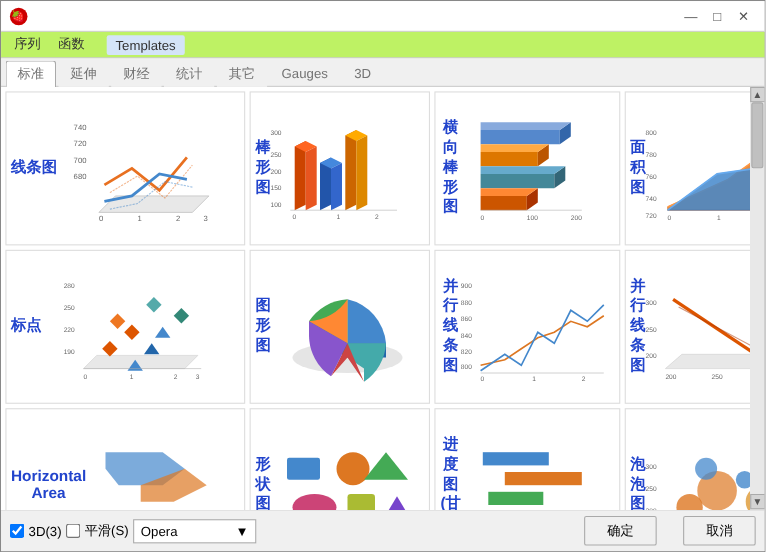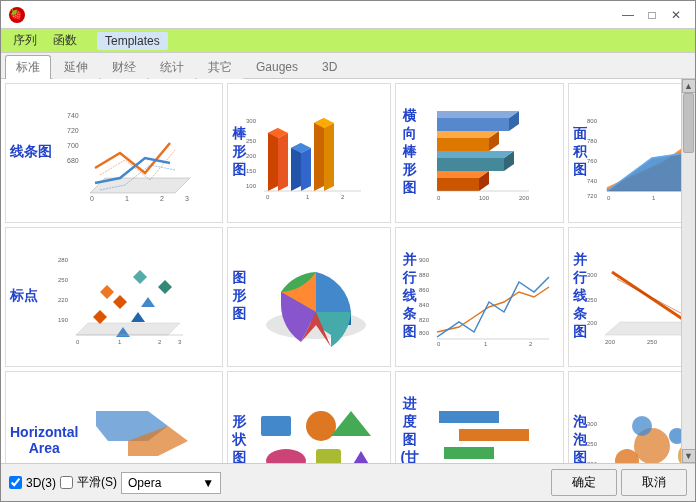--- a/index.html
+++ b/index.html
@@ -206,35 +206,36 @@
       font-size: 12px;
       color: #aaa;
       width: 100px;
       height: 22px;
     }
     .dropdown {
       border: 1px solid #aaa;
       background: white;
       padding: 2px 6px;
       font-size: 12px;
-      width: 100px;
+      width: 112px;
       height: 22px;
       display: flex;
       align-items: center;
       justify-content: space-between;
       cursor: pointer;
     }
     .spacer { flex: 1; }
     .action-btn {
       padding: 4px 20px;
       background: #f0f0f0;
       border: 1px solid #aaa;
       font-size: 12px;
       cursor: pointer;
       border-radius: 2px;
+      margin-left: 20px;
     }
 
     
     svg { overflow: visible; }
   </style>
 </head>
 <body>
 
 <div class="window">
 

